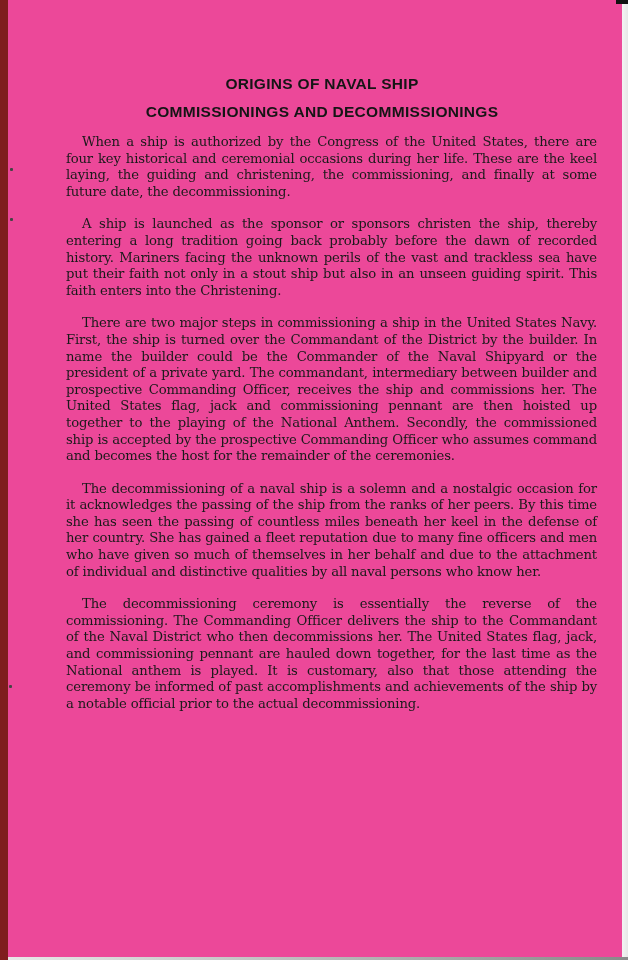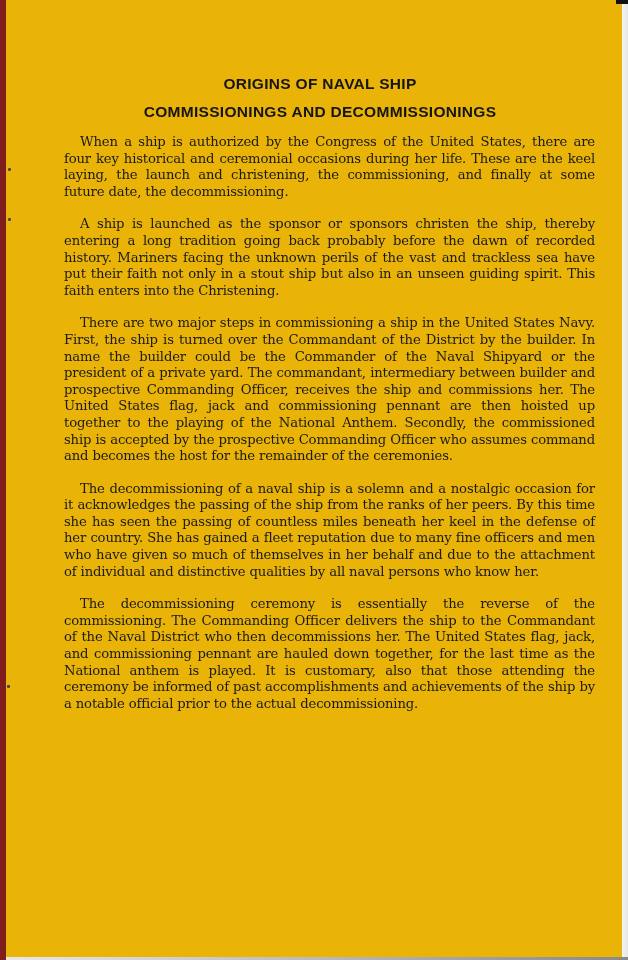--- a/index.html
+++ b/index.html
@@ -12,23 +12,23 @@
       height: 960px;
       position: relative;
       overflow: hidden;
     }
     .page {
       position: absolute;
       left: 0;
       top: 0;
       width: 628px;
       height: 960px;
-      background: #eab308;
+      background: #ec4899;
       box-sizing: border-box;
-      border-left: 6px solid #7f1d1d;
+      border-left: 8px solid #7f1d1d;
     }
     .edge-right {
       position: absolute;
       right: 0;
       top: 0;
       width: 6px;
       height: 960px;
       background: linear-gradient(to right, #f4f4f4, #e6e6e6);
     }
     .corner-mark {
@@ -98,19 +98,19 @@
   <div class="speck" style="left:2px;top:168px;"></div>
   <div class="speck" style="left:2px;top:218px;"></div>
   <div class="speck" style="left:1px;top:685px;"></div>
 
   <div class="titles">
     <div class="title-line">ORIGINS OF NAVAL SHIP</div>
     <div class="title-line second">COMMISSIONINGS AND DECOMMISSIONINGS</div>
   </div>
 
   <div class="content">
-    <p>When a ship is authorized by the Congress of the United States, there are four key historical and ceremonial occasions during her life. These are the keel laying, the launch and christening, the commissioning, and finally at some future date, the decommissioning.</p>
+    <p>When a ship is authorized by the Congress of the United States, there are four key historical and ceremonial occasions during her life. These are the keel laying, the guiding and christening, the commissioning, and finally at some future date, the decommissioning.</p>
     <p>A ship is launched as the sponsor or sponsors christen the ship, thereby entering a long tradition going back probably before the dawn of recorded history. Mariners facing the unknown perils of the vast and trackless sea have put their faith not only in a stout ship but also in an unseen guiding spirit. This faith enters into the Christening.</p>
     <p>There are two major steps in commissioning a ship in the United States Navy. First, the ship is turned over the Commandant of the District by the builder. In name the builder could be the Commander of the Naval Shipyard or the president of a private yard. The commandant, intermediary between builder and prospective Commanding Officer, receives the ship and commissions her. The United States flag, jack and commissioning pennant are then hoisted up together to the playing of the National Anthem. Secondly, the commissioned ship is accepted by the prospective Commanding Officer who assumes command and becomes the host for the remainder of the ceremonies.</p>
     <p>The decommissioning of a naval ship is a solemn and a nostalgic occasion for it acknowledges the passing of the ship from the ranks of her peers. By this time she has seen the passing of countless miles beneath her keel in the defense of her country. She has gained a fleet reputation due to many fine officers and men who have given so much of themselves in her behalf and due to the attachment of individual and distinctive qualities by all naval persons who know her.</p>
     <p>The decommissioning ceremony is essentially the reverse of the commissioning. The Commanding Officer delivers the ship to the Commandant of the Naval District who then decommissions her. The United States flag, jack, and commissioning pennant are hauled down together, for the last time as the National anthem is played. It is customary, also that those attending the ceremony be informed of past accomplishments and achievements of the ship by a notable official prior to the actual decommissioning.</p>
   </div>
 </div>
 
 </body></html>

